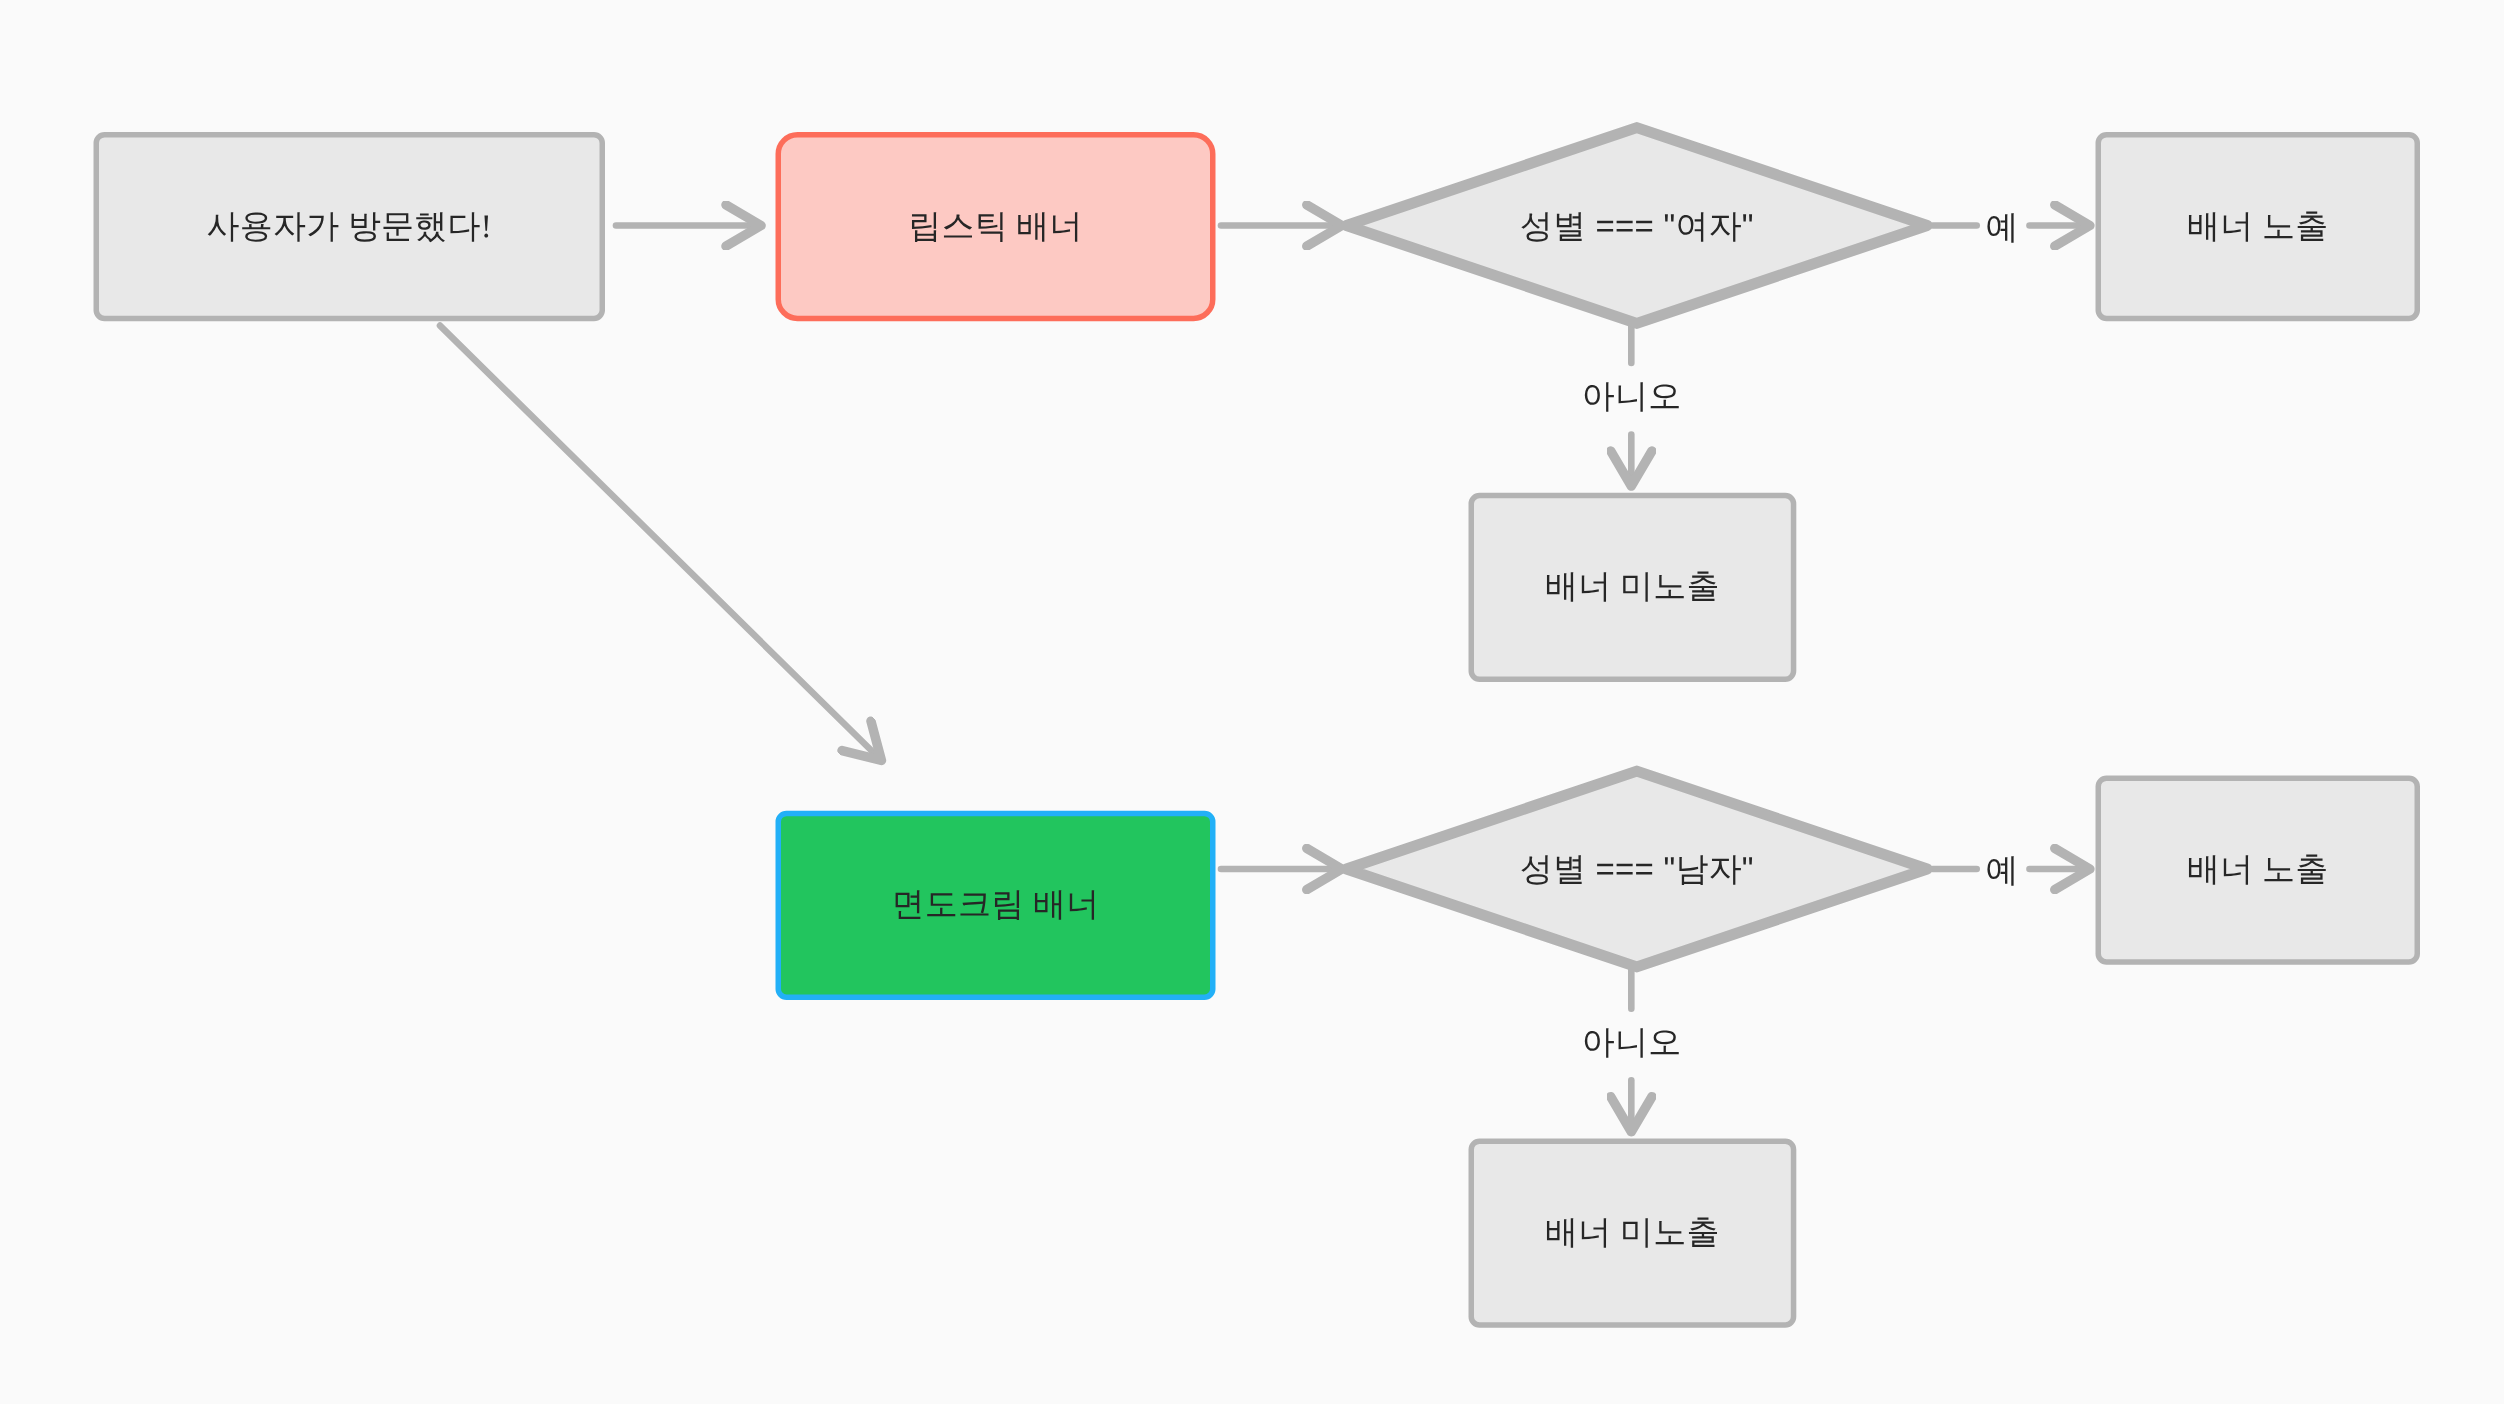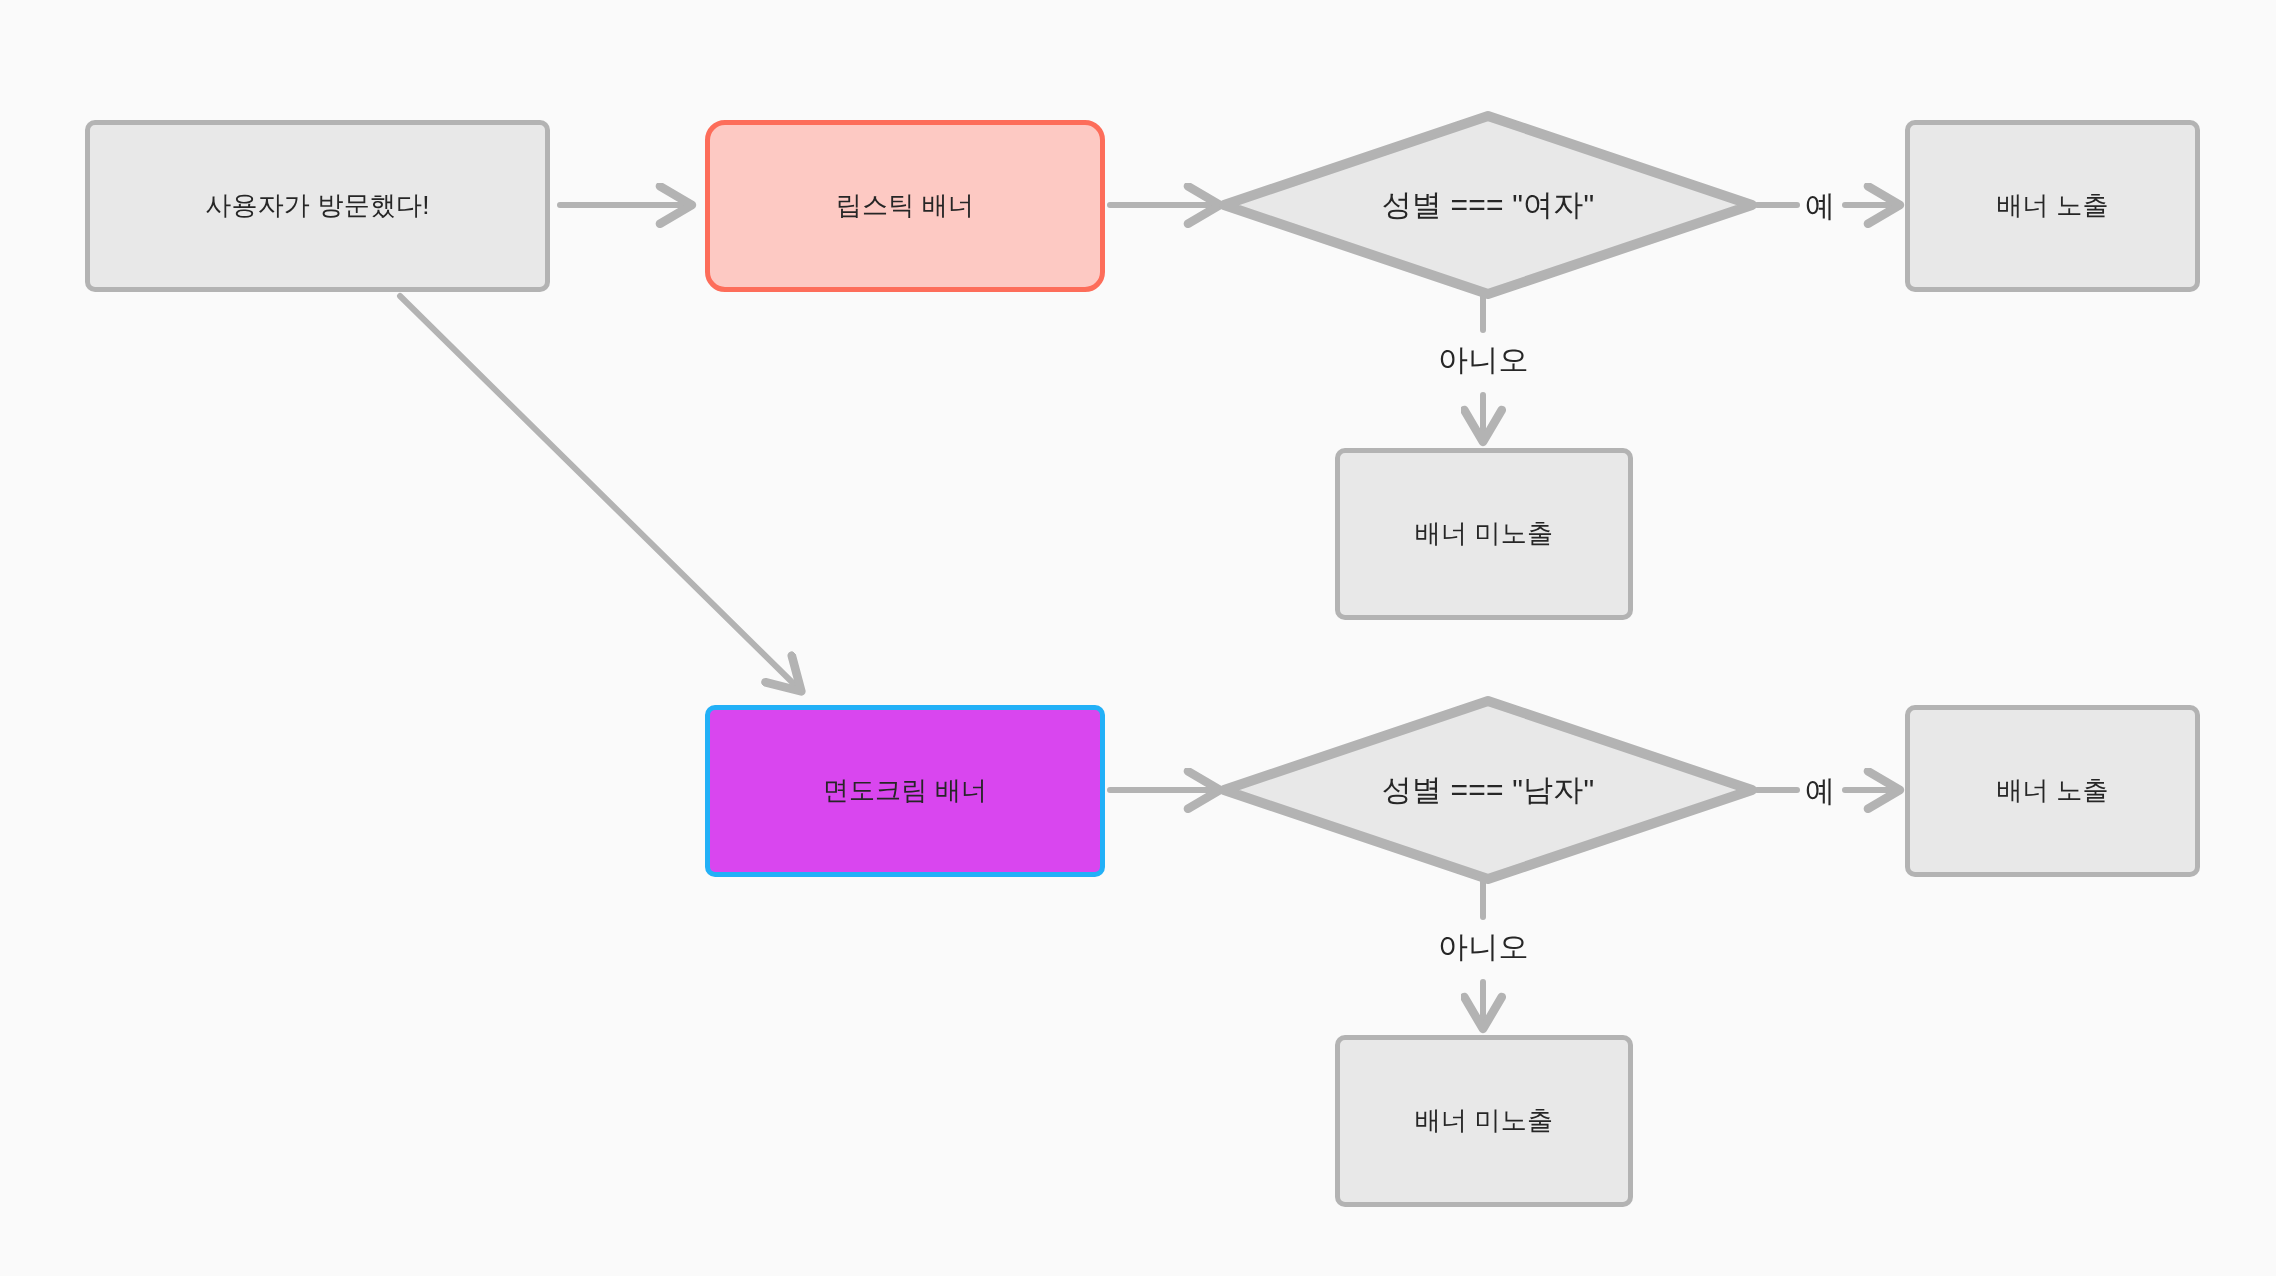--- a/index.html
+++ b/index.html
@@ -38,32 +38,34 @@
     z-index: 2;
     box-sizing: border-box;
     display: flex;
     align-items: center;
     justify-content: center;
     text-align: center;
     border-radius: 10px;
     border: 5px solid #b3b3b3;
     background: #e8e8e8;
     color: #262626;
-    font-size: 26px;
+    font-size: 30px;
     line-height: 1.35;
     letter-spacing: 0.2px;
     white-space: nowrap;
+    font-family: Liberation Serif, serif;
   }
   .node.accent-red {
     border-color: #fd6d5a;
     background: #fdc9c3;
   }
   .node.accent-blue {
     border-color: #22b0f7;
-    background: #d946ef;
+    background: #22c55e;
+    margin-top: 32px;
   }
 
   
   .diamond {
     position: absolute;
     z-index: 2;
     display: flex;
     align-items: center;
     justify-content: center;
   }

